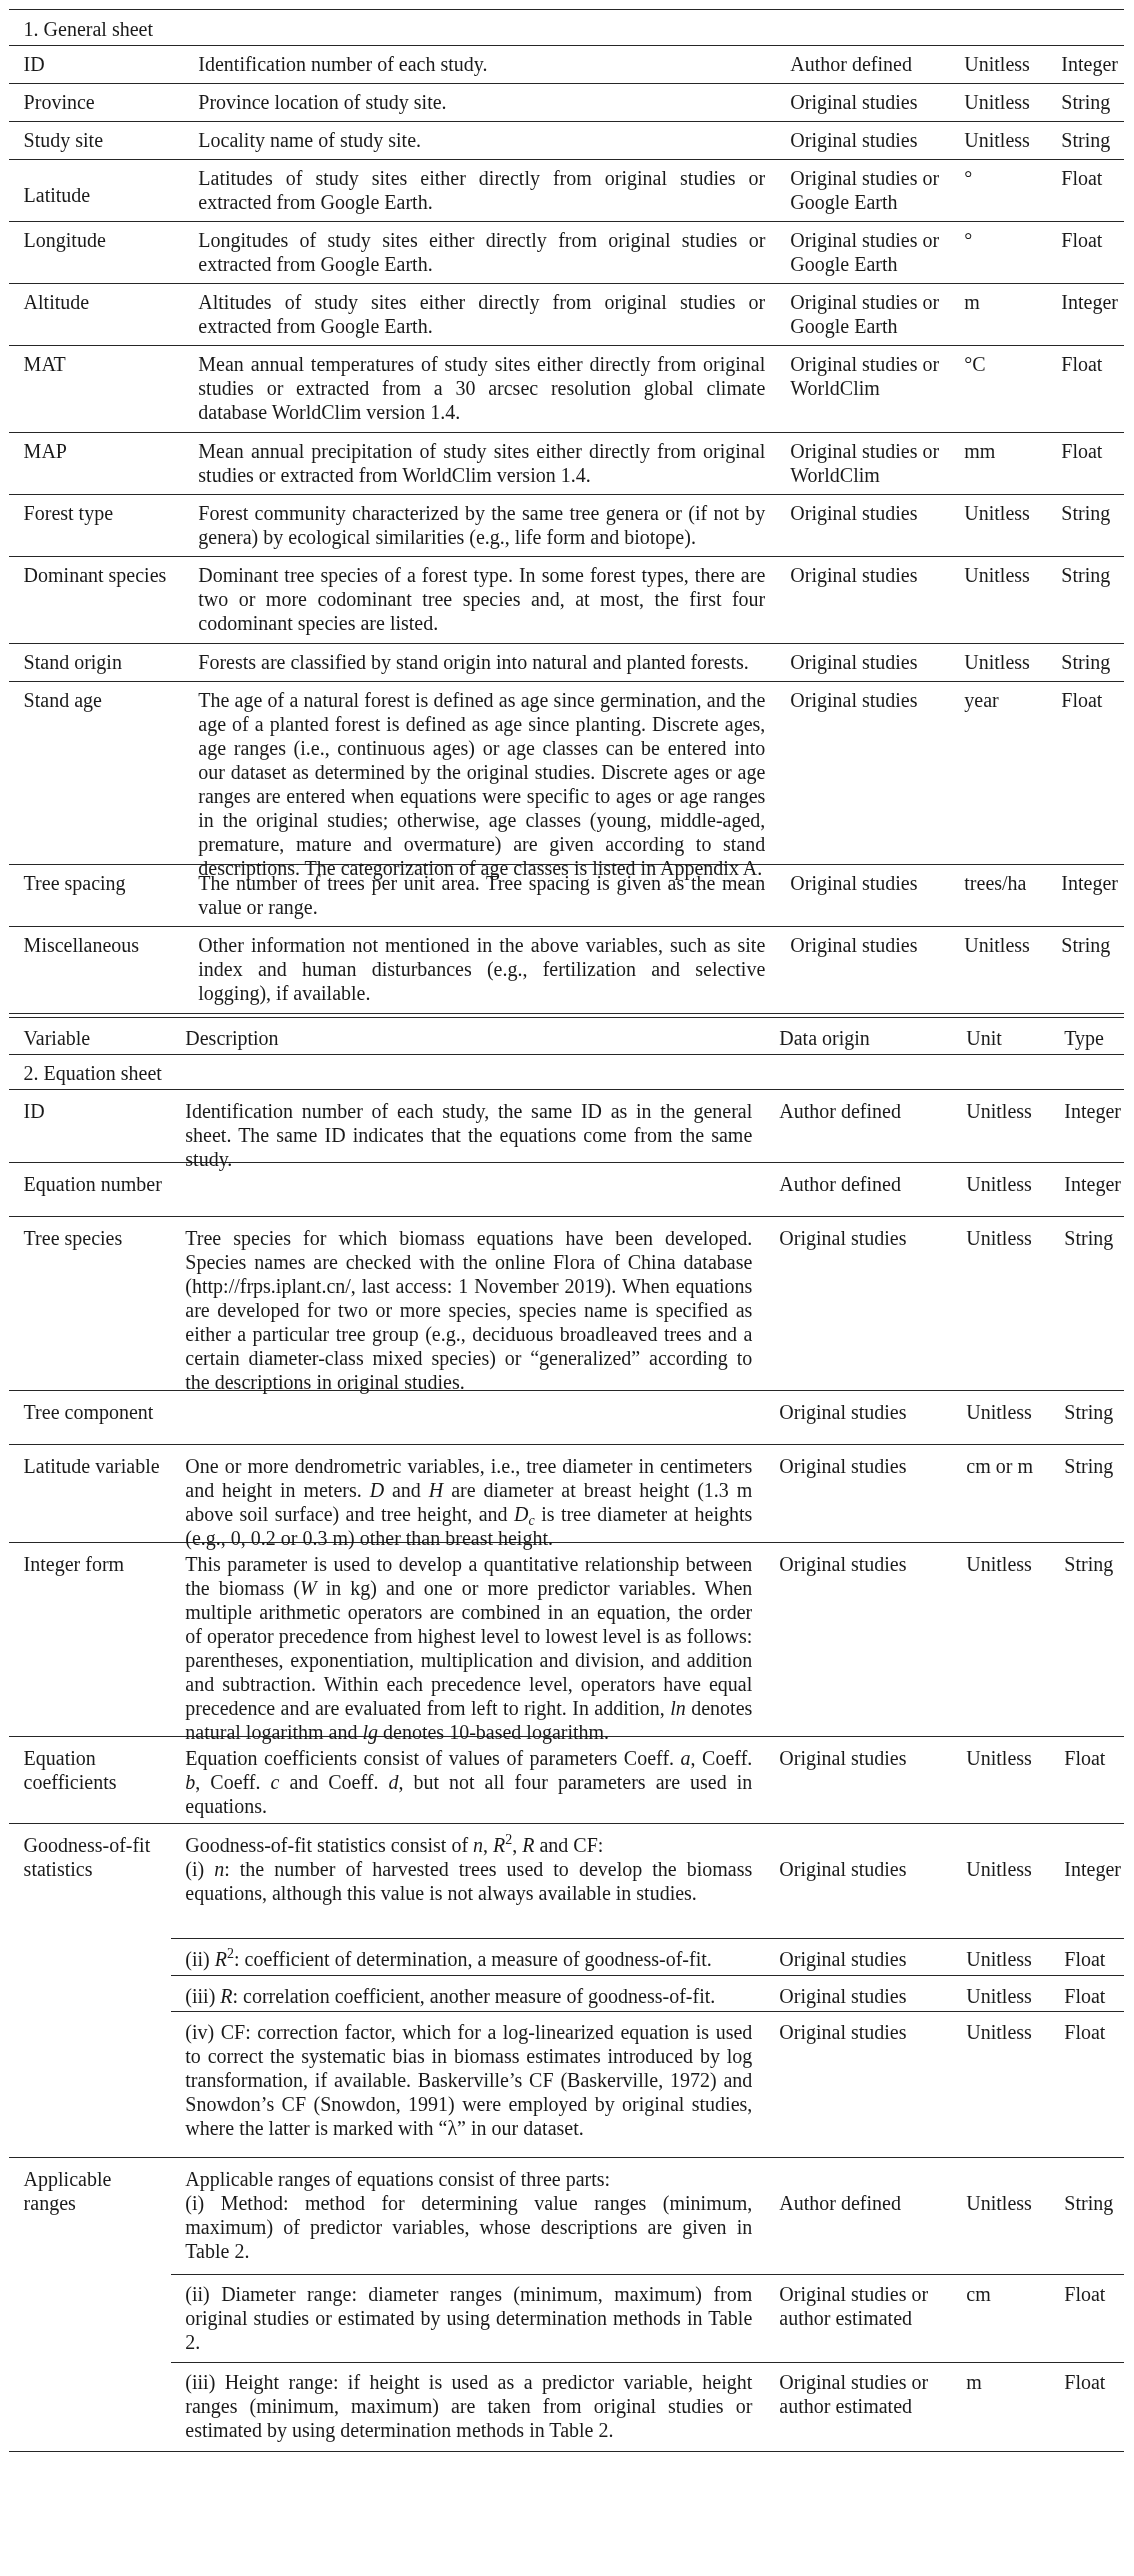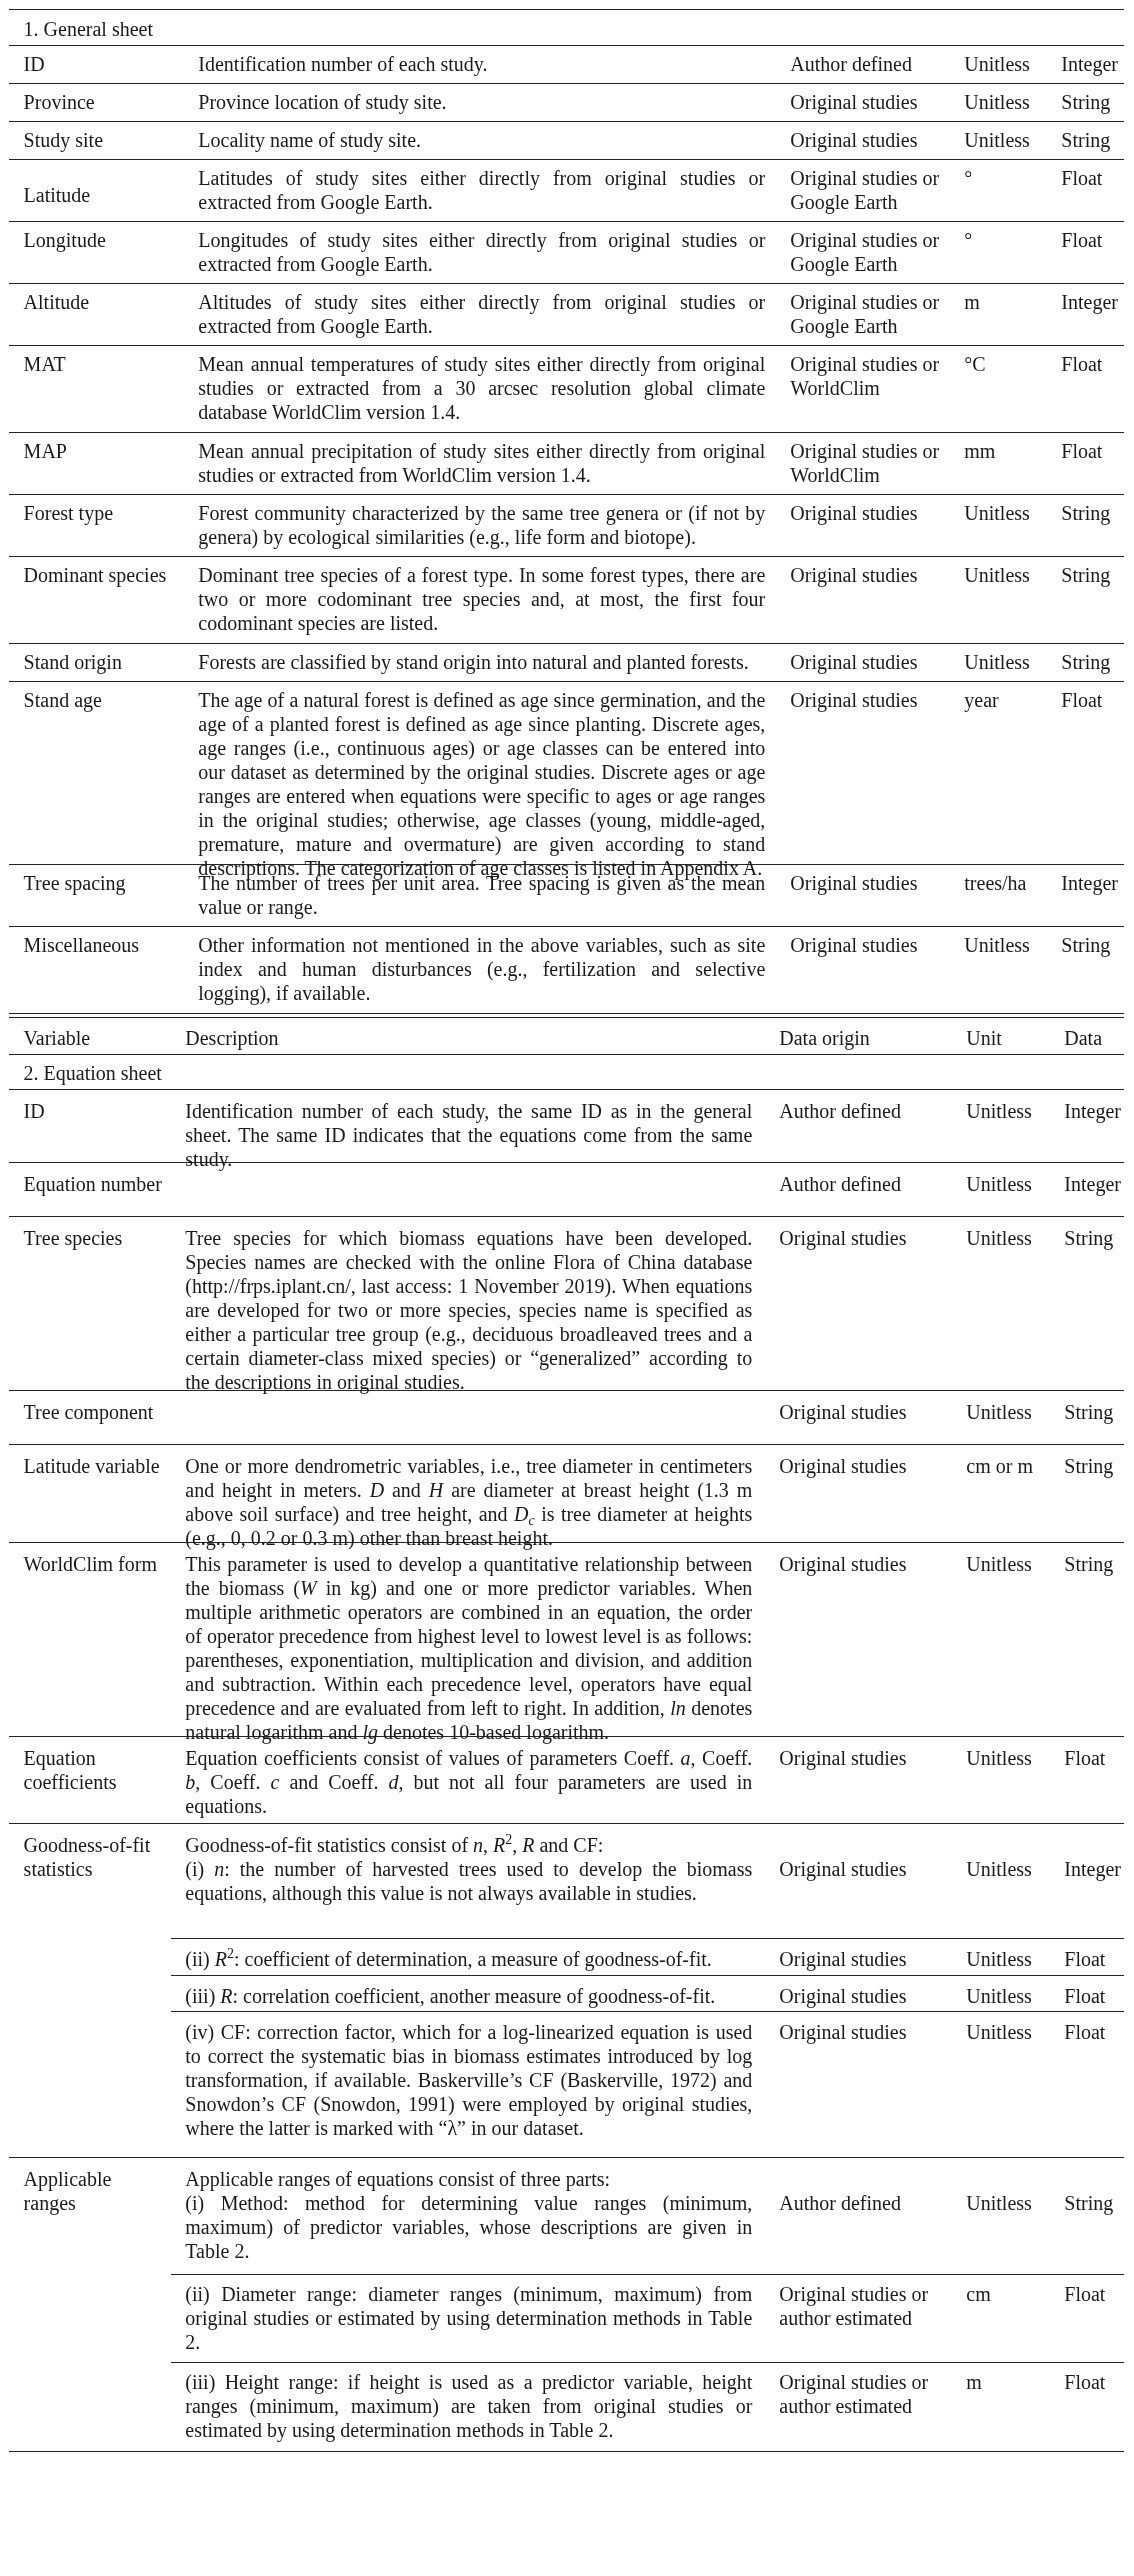--- a/index.html
+++ b/index.html
@@ -152,21 +152,21 @@
       </div>
     </div>
 
   <div class="rule" style="margin-top:0"></div>
   <div class="rule" style="margin-top:3.3px"></div>
   <div class="row s2" style="height:36px">
     <span class="cell c1" style="top:8.2px">Variable</span>
     <span class="cell c2" style="top:8.2px; left:176px">Description</span>
     <span class="cell c3" style="top:8.2px">Data origin</span>
     <span class="cell c4" style="top:8.2px">Unit</span>
-    <span class="cell c5" style="top:8.2px">Data</span>
+    <span class="cell c5" style="top:8.2px">Type</span>
   </div>
   <div class="rule"></div>
 
   <div class="row" style="height:34px">
     <span class="section-title" style="top:5.5px">2. Equation sheet</span>
   </div>
 
   <div id="eq-rows">
       <div class="rule"></div>
       <div class="row s2" style="height: 72px;">
@@ -201,21 +201,21 @@
       <div class="rule"></div>
       <div class="row s2" style="height: 97px;">
         <span class="cell c1" style="top: 8.8px;">Latitude variable</span>
         <span class="cell c2" style="top: 8.8px;"><span>One or more dendrometric variables, i.e., tree diameter in centimeters and height in meters. </span><i>D</i><span> and </span><i>H</i><span> are diameter at breast height (1.3 m above soil surface) and tree height, and </span><i>D</i><sub style="font-style: italic;">c</sub><span> is tree diameter at heights (e.g., 0, 0.2 or 0.3 m) other than breast height.</span></span>
         <span class="cell c3" style="top: 8.8px;">Original studies</span>
         <span class="cell c4" style="top: 8.8px;">cm or m</span>
         <span class="cell c5" style="top: 8.8px;">String</span>
       </div>
       <div class="rule"></div>
       <div class="row s2" style="height: 193px;">
-        <span class="cell c1" style="top: 8.8px;">WorldClim form</span>
+        <span class="cell c1" style="top: 8.8px;">Integer form</span>
         <span class="cell c2" style="top: 8.8px;"><span>This parameter is used to develop a quantitative relationship between the biomass (</span><i>W</i><span> in kg) and one or more predictor variables. When multiple arithmetic operators are combined in an equation, the order of operator precedence from highest level to lowest level is as follows: parentheses, exponentiation, multiplication and division, and addition and subtraction. Within each precedence level, operators have equal precedence and are evaluated from left to right. In addition, </span><i>ln</i><span> denotes natural logarithm and </span><i>lg</i><span> denotes 10-based logarithm.</span></span>
         <span class="cell c3" style="top: 8.8px;">Original studies</span>
         <span class="cell c4" style="top: 8.8px;">Unitless</span>
         <span class="cell c5" style="top: 8.8px;">String</span>
       </div>
       <div class="rule"></div>
       <div class="row s2" style="height: 86px;">
         <span class="cell c1" style="top: 8.8px;">Equation coefficients</span>
         <span class="cell c2" style="top: 8.8px;"><span>Equation coefficients consist of values of parameters Coeff. </span><i>a</i><span>, Coeff. </span><i>b</i><span>, Coeff. </span><i>c</i><span> and Coeff. </span><i>d</i><span>, but not all four parameters are used in equations.</span></span>
         <span class="cell c3" style="top: 8.8px;">Original studies</span>

